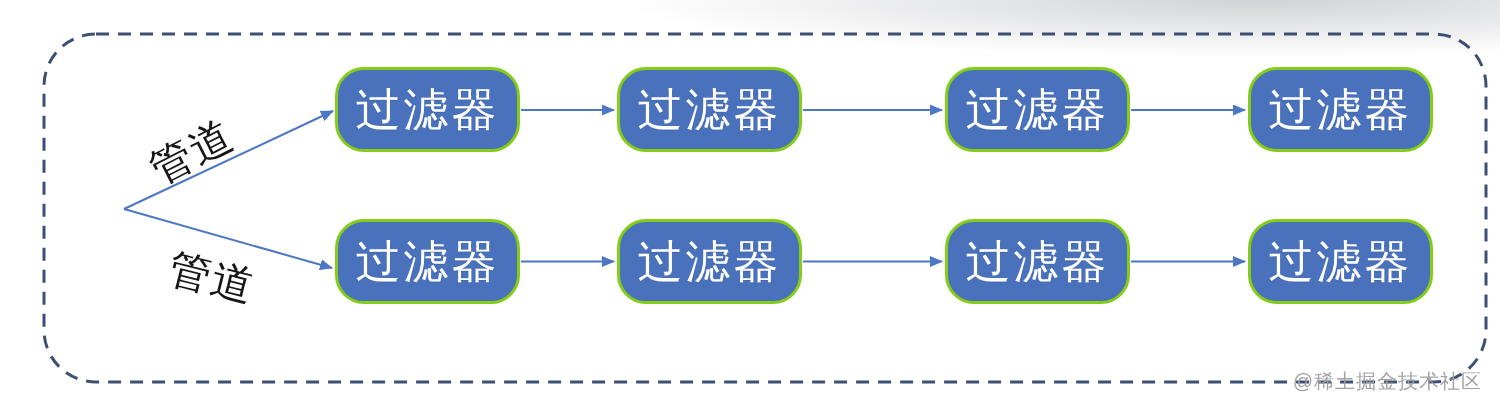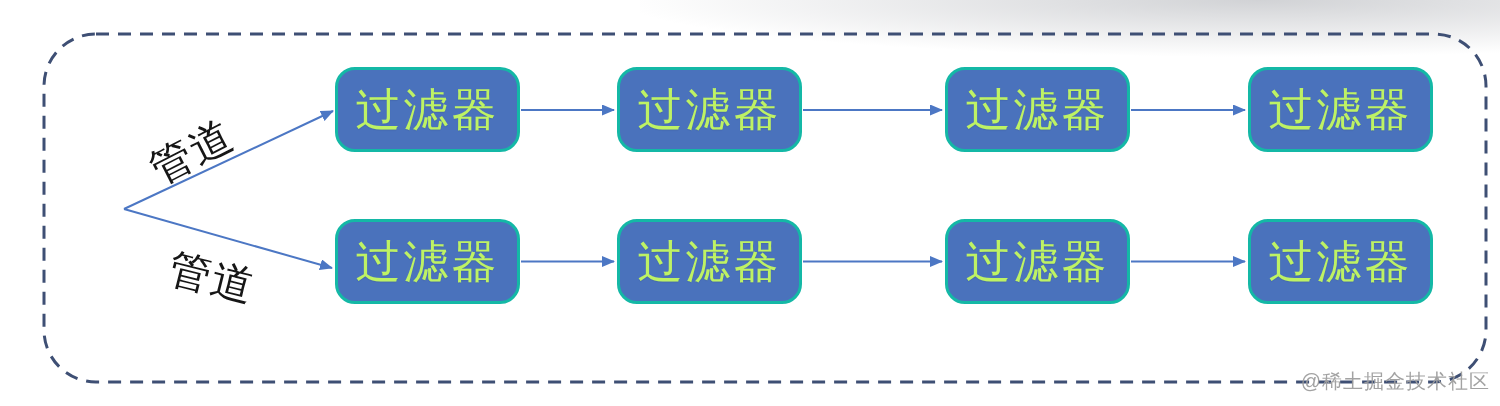--- a/index.html
+++ b/index.html
@@ -13,25 +13,25 @@
   .top-shade{
     position:absolute;left:640px;top:0;width:860px;height:80px;
     background:radial-gradient(120% 115% at 72% 0%, rgba(146,149,156,0.42), rgba(146,149,156,0.0) 62%);
     pointer-events:none;
   }
   .overlay{position:absolute;left:0;top:0;width:1500px;height:406px;}
   .filter-box{
     position:absolute;
     width:185px;height:85px;
     background:#4A72BC;
-    border:3px solid #14b8a6;
-    border-radius:20px;
+    border:3px solid #84cc16;
+    border-radius:29px;
     box-sizing:border-box;
     display:flex;align-items:center;justify-content:center;
-    color:#bef264;
+    color:#ffffff;
     font-size:45px;
     letter-spacing:3px;
     line-height:1;
     text-shadow:0 1px 1px rgba(0,0,0,0.08);
   }
   .row-top{top:67px;}
   .row-bottom{top:219px;}
   .col-1{left:335px;} .col-2{left:617px;} .col-3{left:945px;} .col-4{left:1248px;}
   .pipe-label{
     position:absolute;
@@ -41,21 +41,21 @@
     font-size:42px;
     font-weight:500;
     letter-spacing:2px;
     line-height:1;
     white-space:nowrap;
   }
   .pipe-label-top{left:132px;top:126px;transform:rotate(-27deg);}
   .pipe-label-bottom{left:152px;top:252px;transform:rotate(14deg);}
   .watermark{
     position:absolute;
-    right:10px;top:368px;
+    right:18px;top:368px;
     color:#9E9E9E;
     font-size:20px;
     letter-spacing:1px;
     opacity:0.95;
     white-space:nowrap;
   }
 </style>
 </head>
 <body>
 

